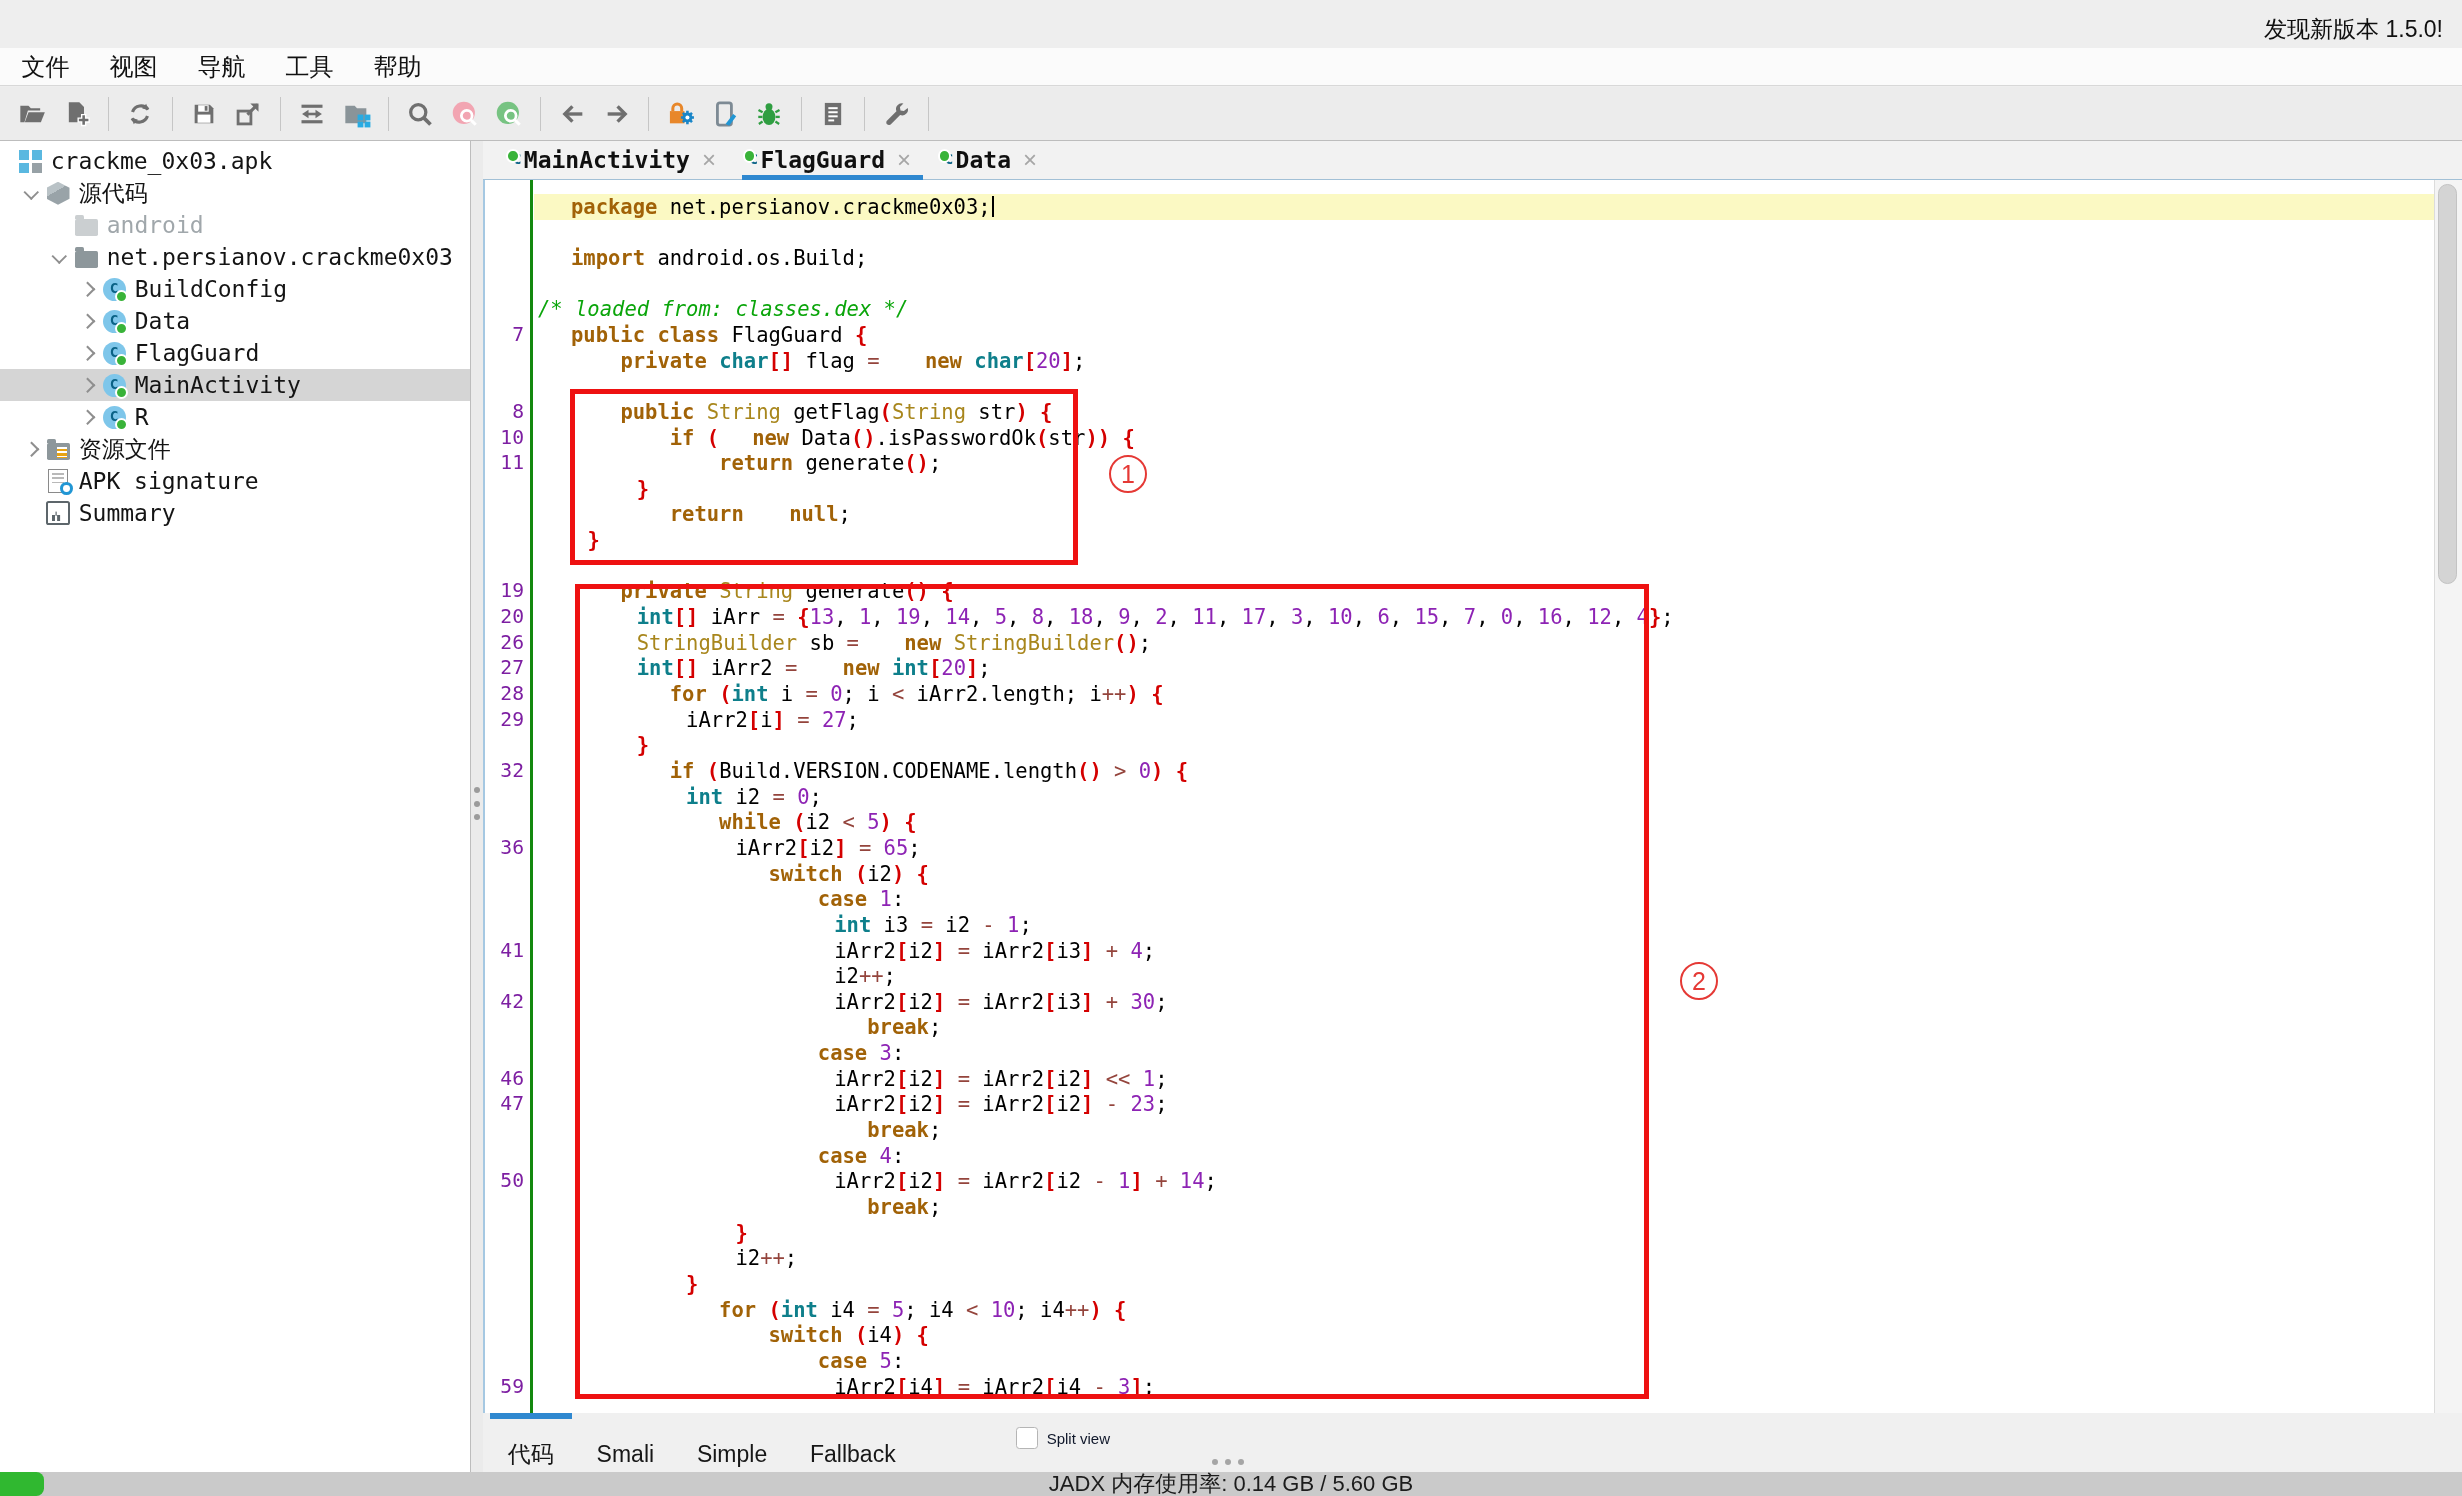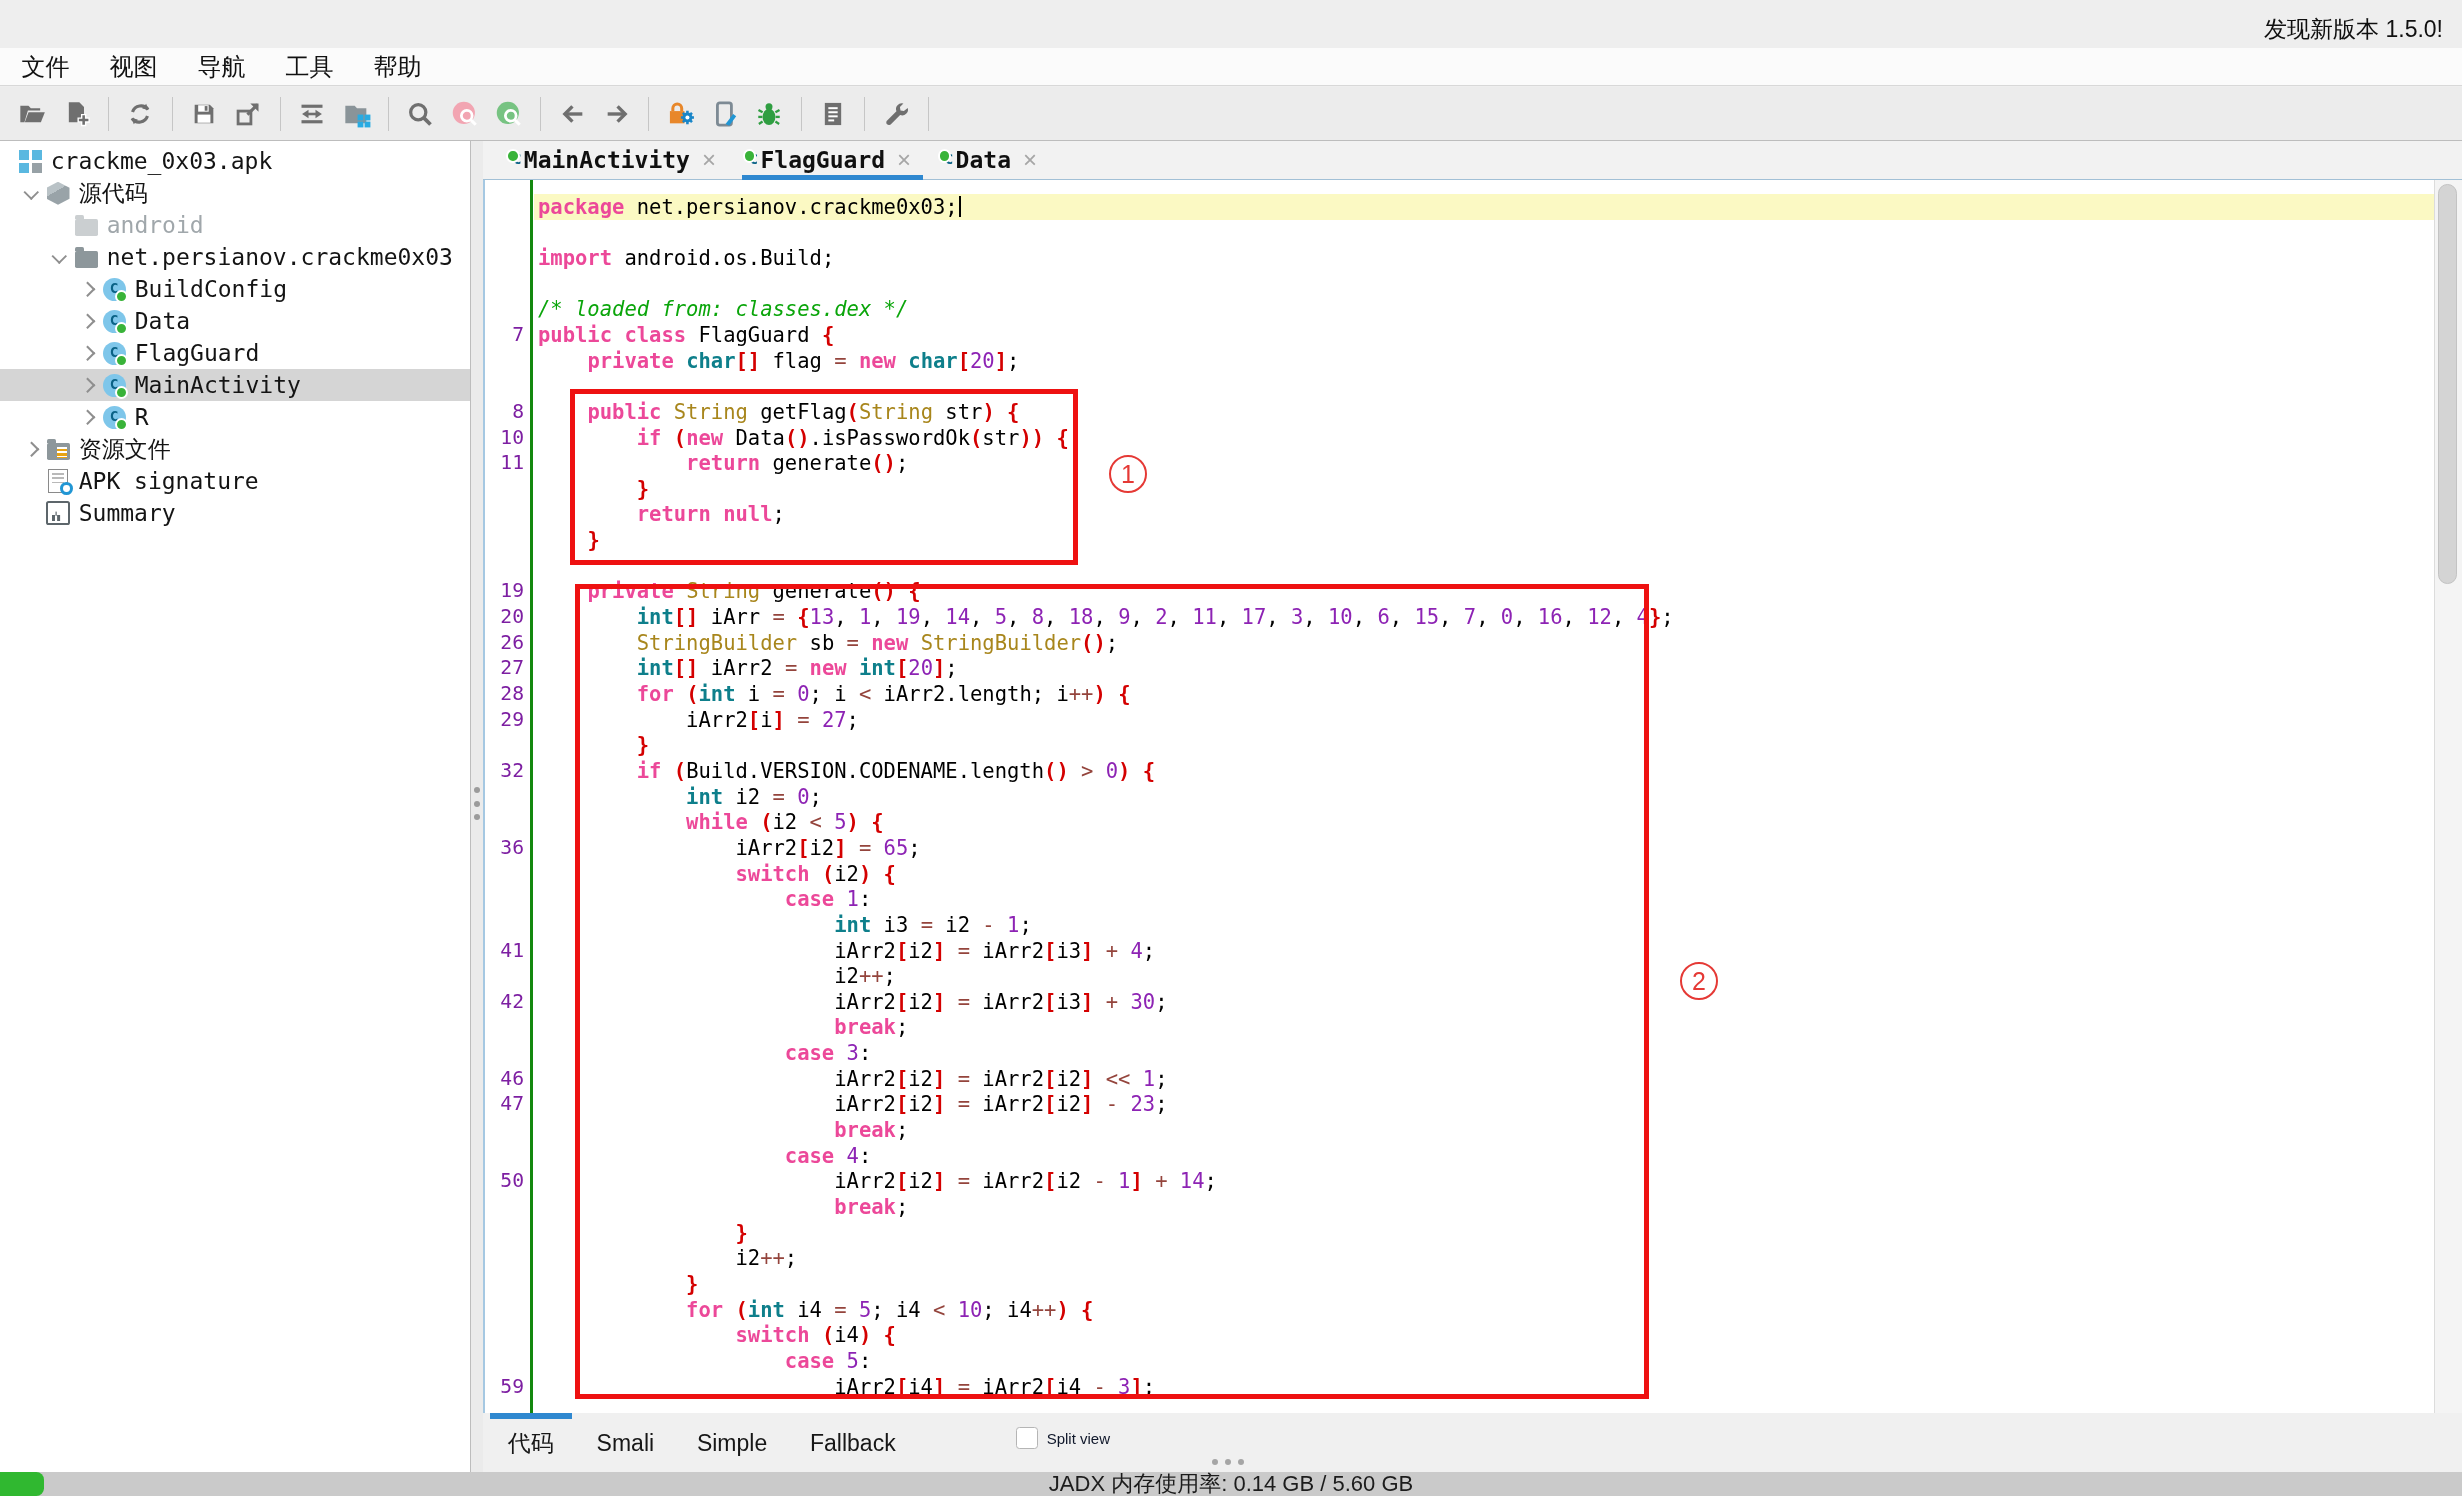--- a/index.html
+++ b/index.html
@@ -77,21 +77,21 @@
   .dtab .dclose{font-size:24px;color:#a6a6a6;line-height:1;}
   .dtab.active::after{content:"";position:absolute;left:0;right:0;bottom:-1.7px;height:6px;background:#2f88d0;}
   
   .editor{position:absolute;left:483px;top:180px;width:1979px;height:1233px;background:#fff;
     border-left:2.6px solid #a5c8e2;box-sizing:border-box;overflow:hidden;}
   .gutter-line{position:absolute;left:45px;top:0;bottom:0;width:2.6px;background:#13880f;}
   .hl-line{position:absolute;left:49px;width:1901px;height:26px;background:#fbf9c3;}
   .code-line{position:absolute;left:0;width:1949px;height:26px;white-space:pre;
     font-family:"DejaVu Sans Mono",monospace;font-size:20.5px;line-height:26px;padding-left:53px;box-sizing:border-box;}
   .lnum{position:absolute;left:0;top:0;width:39px;text-align:right;color:#7d1fa2;font-size:19.7px;}
-  .tk-k{color:#ec4899;font-weight:bold;}
+  .tk-k{color:#a16207;font-weight:bold;margin-left:33px;}
   .tk-y{color:#0e7f8b;font-weight:bold;}
   .tk-c{color:#a8861c;}
   .tk-d{color:#8d23b4;}
   .tk-r{color:#d40000;font-weight:bold;}
   .tk-o{color:#94443c;}
   .tk-p{color:#000;}
   .tk-g{color:#0aa50a;font-style:italic;}
   .caret{display:inline-block;width:2.6px;height:21.4px;background:#000;vertical-align:-3.4px;margin-left:0.9px;}
   
   .vscroll{position:absolute;right:0;top:0;bottom:0;width:27px;background:#f4f4f4;border-left:0.9px solid #dcdcdc;}
@@ -101,21 +101,21 @@
   .rbox{position:absolute;border:5.1px solid #ee1111;box-sizing:border-box;pointer-events:none;}
   .rbox1{left:85px;top:209px;width:508px;height:176px;}
   .rbox2{left:90px;top:404px;width:1074px;height:815px;}
   .rcircle{position:absolute;width:38px;height:38px;border:2.1px solid #e53935;border-radius:50%;
     color:#e53935;font-size:25px;display:flex;align-items:center;justify-content:center;box-sizing:border-box;}
   .rc1{left:624px;top:275px;}
   .rc2{left:1195px;top:782px;}
   
   .bottombar{position:absolute;left:483px;top:1413px;width:1979px;height:59px;background:#f0f0f0;
     display:flex;align-items:flex-start;padding-left:6.8px;box-sizing:border-box;}
-  .btab{position:relative;height:50px;display:flex;align-items:center;padding:5px 18px;margin-right:6.8px;
+  .btab{position:relative;height:50px;display:flex;align-items:center;padding:16px 18px;margin-right:6.8px;
     font-size:23px;color:#171717;}
   .btab.active::before{content:"";position:absolute;left:0;right:0;top:0;height:6px;background:#2f88d0;}
   .splitview{display:flex;align-items:center;margin-left:96px;height:50px;}
   .cb{width:19.7px;height:19.7px;border:1.7px solid #b5b5b5;border-radius:3.4px;background:#fff;margin-right:8.5px;}
   .splitview span{font-size:15px;color:#0f172a;}
   
   .statusbar{position:absolute;left:0;top:1472px;width:2462px;height:24px;background:#cacaca;}
   .statusbar .memtext{position:absolute;left:0;right:0;top:50%;transform:translateY(-50%);
     text-align:center;font-size:22px;color:#1c1c1c;}
   .progress-chunk{position:absolute;left:0;top:0;width:44px;height:24px;background:#30b830;border-radius:0 7.7px 7.7px 0;}

